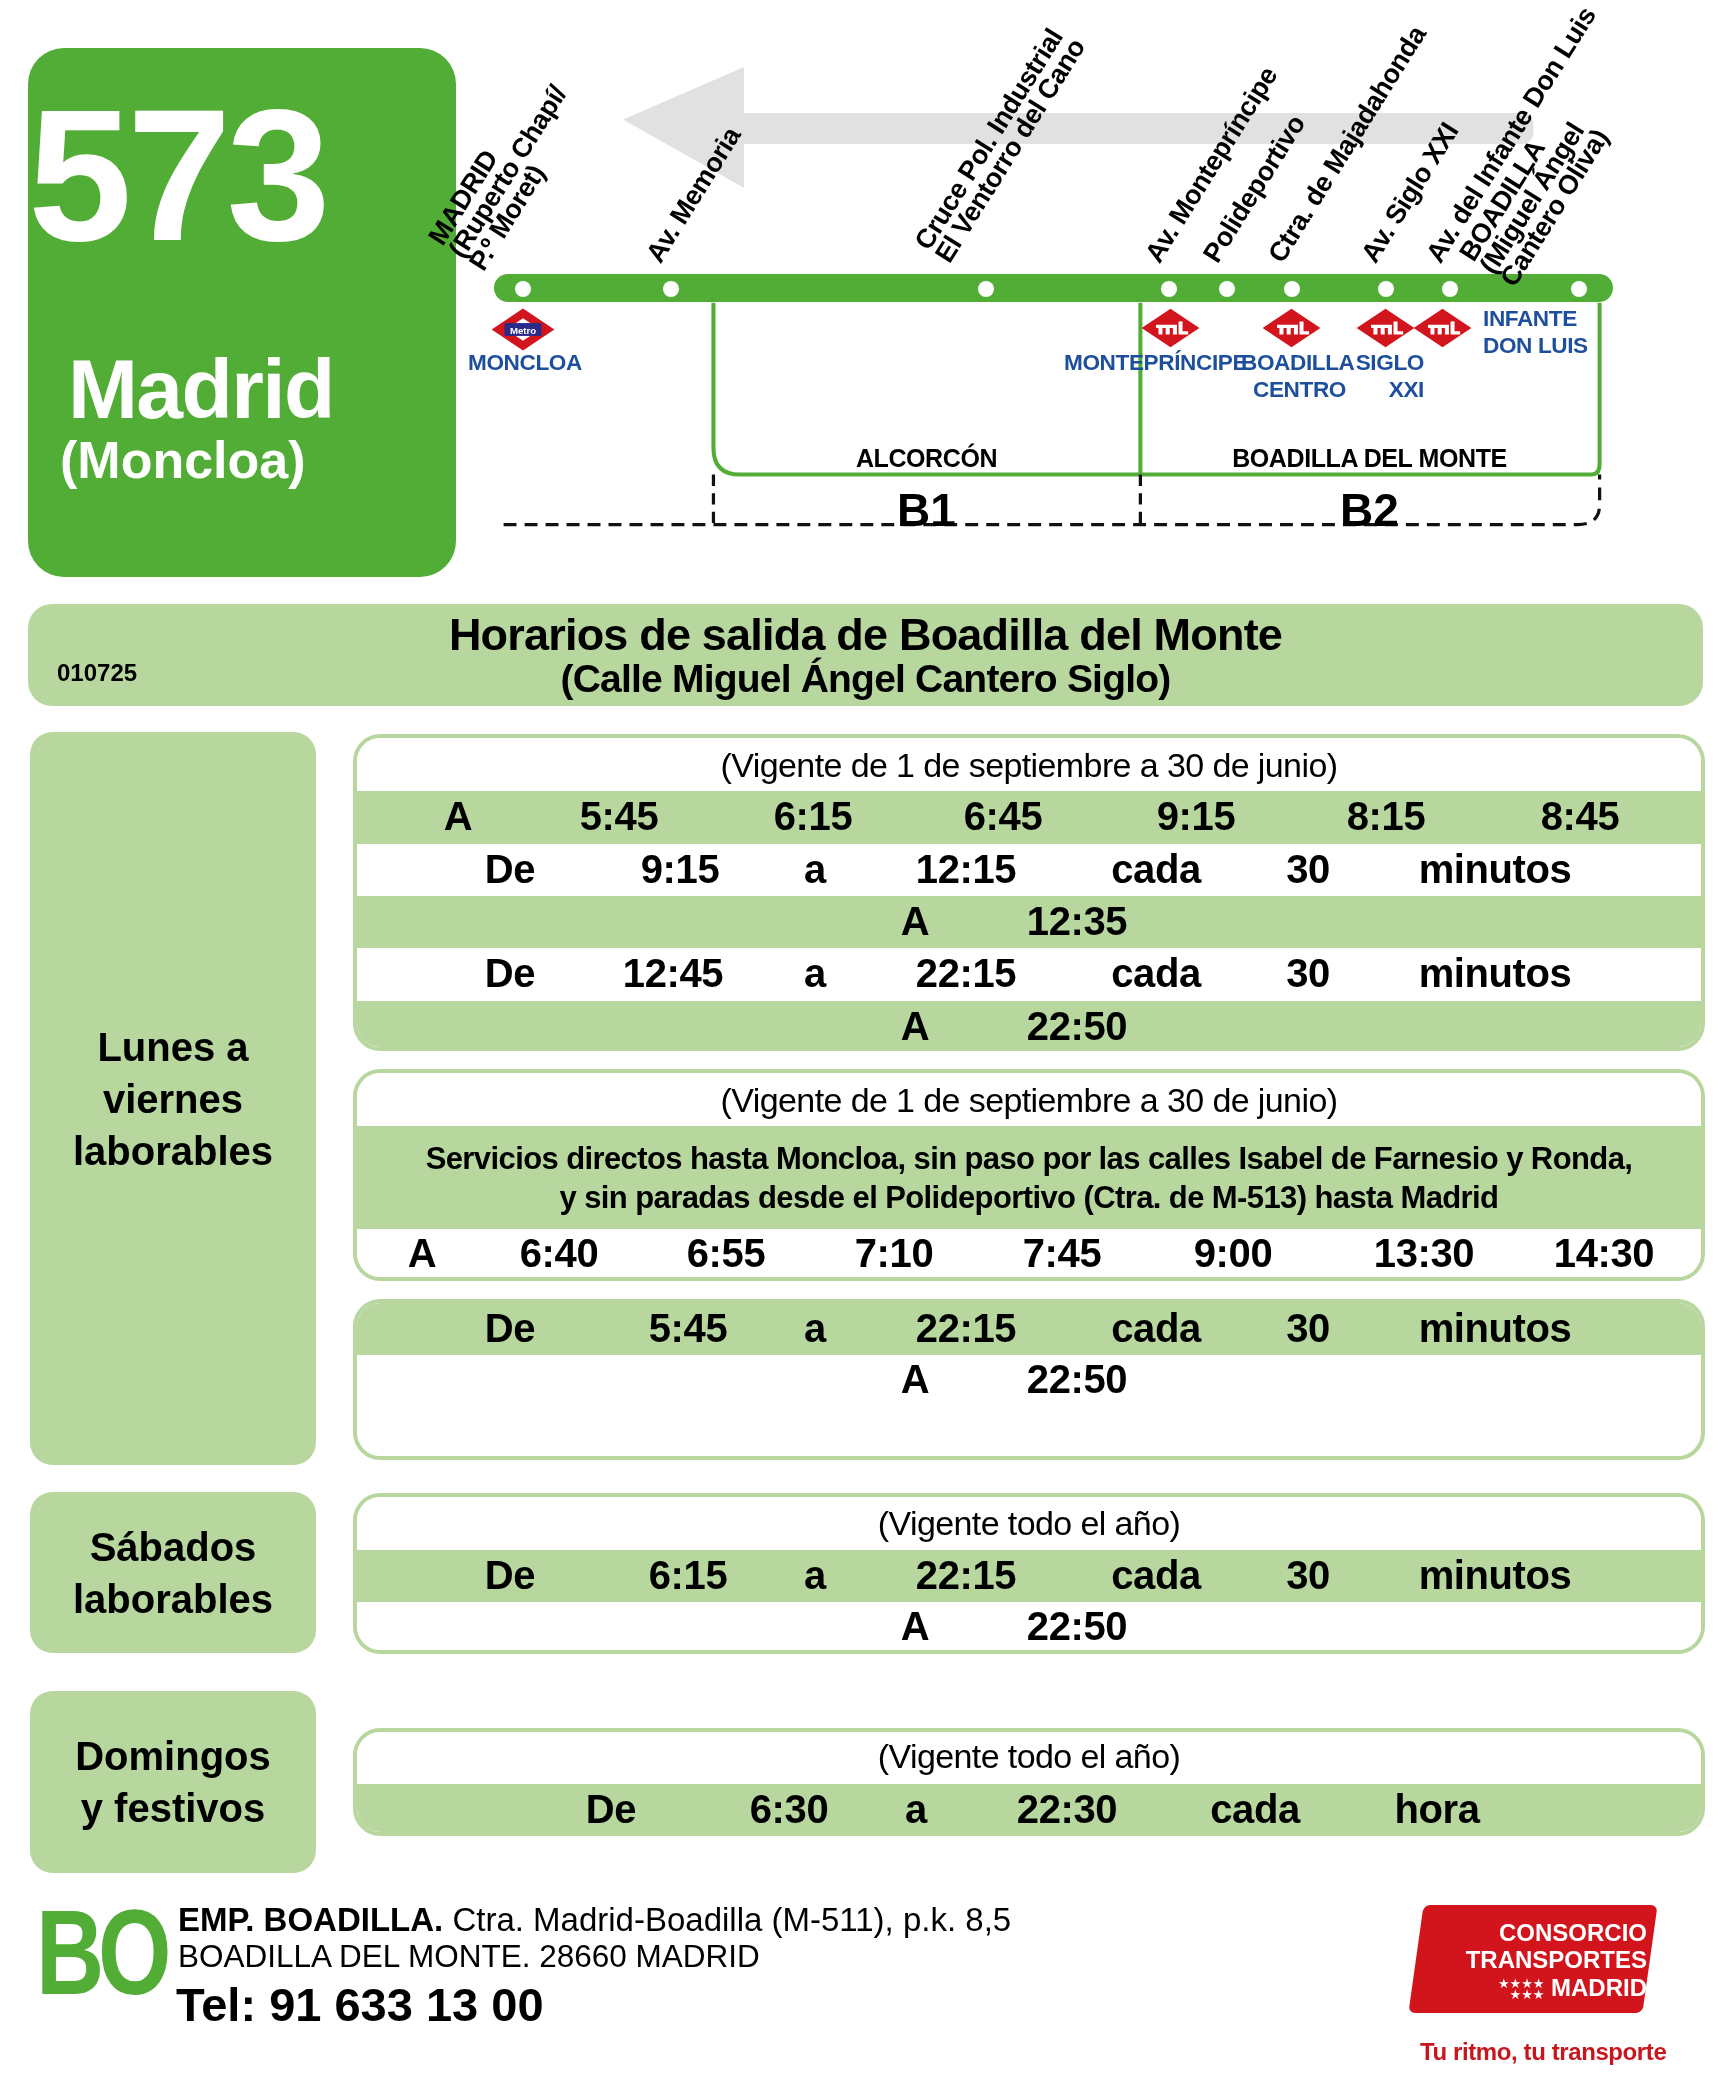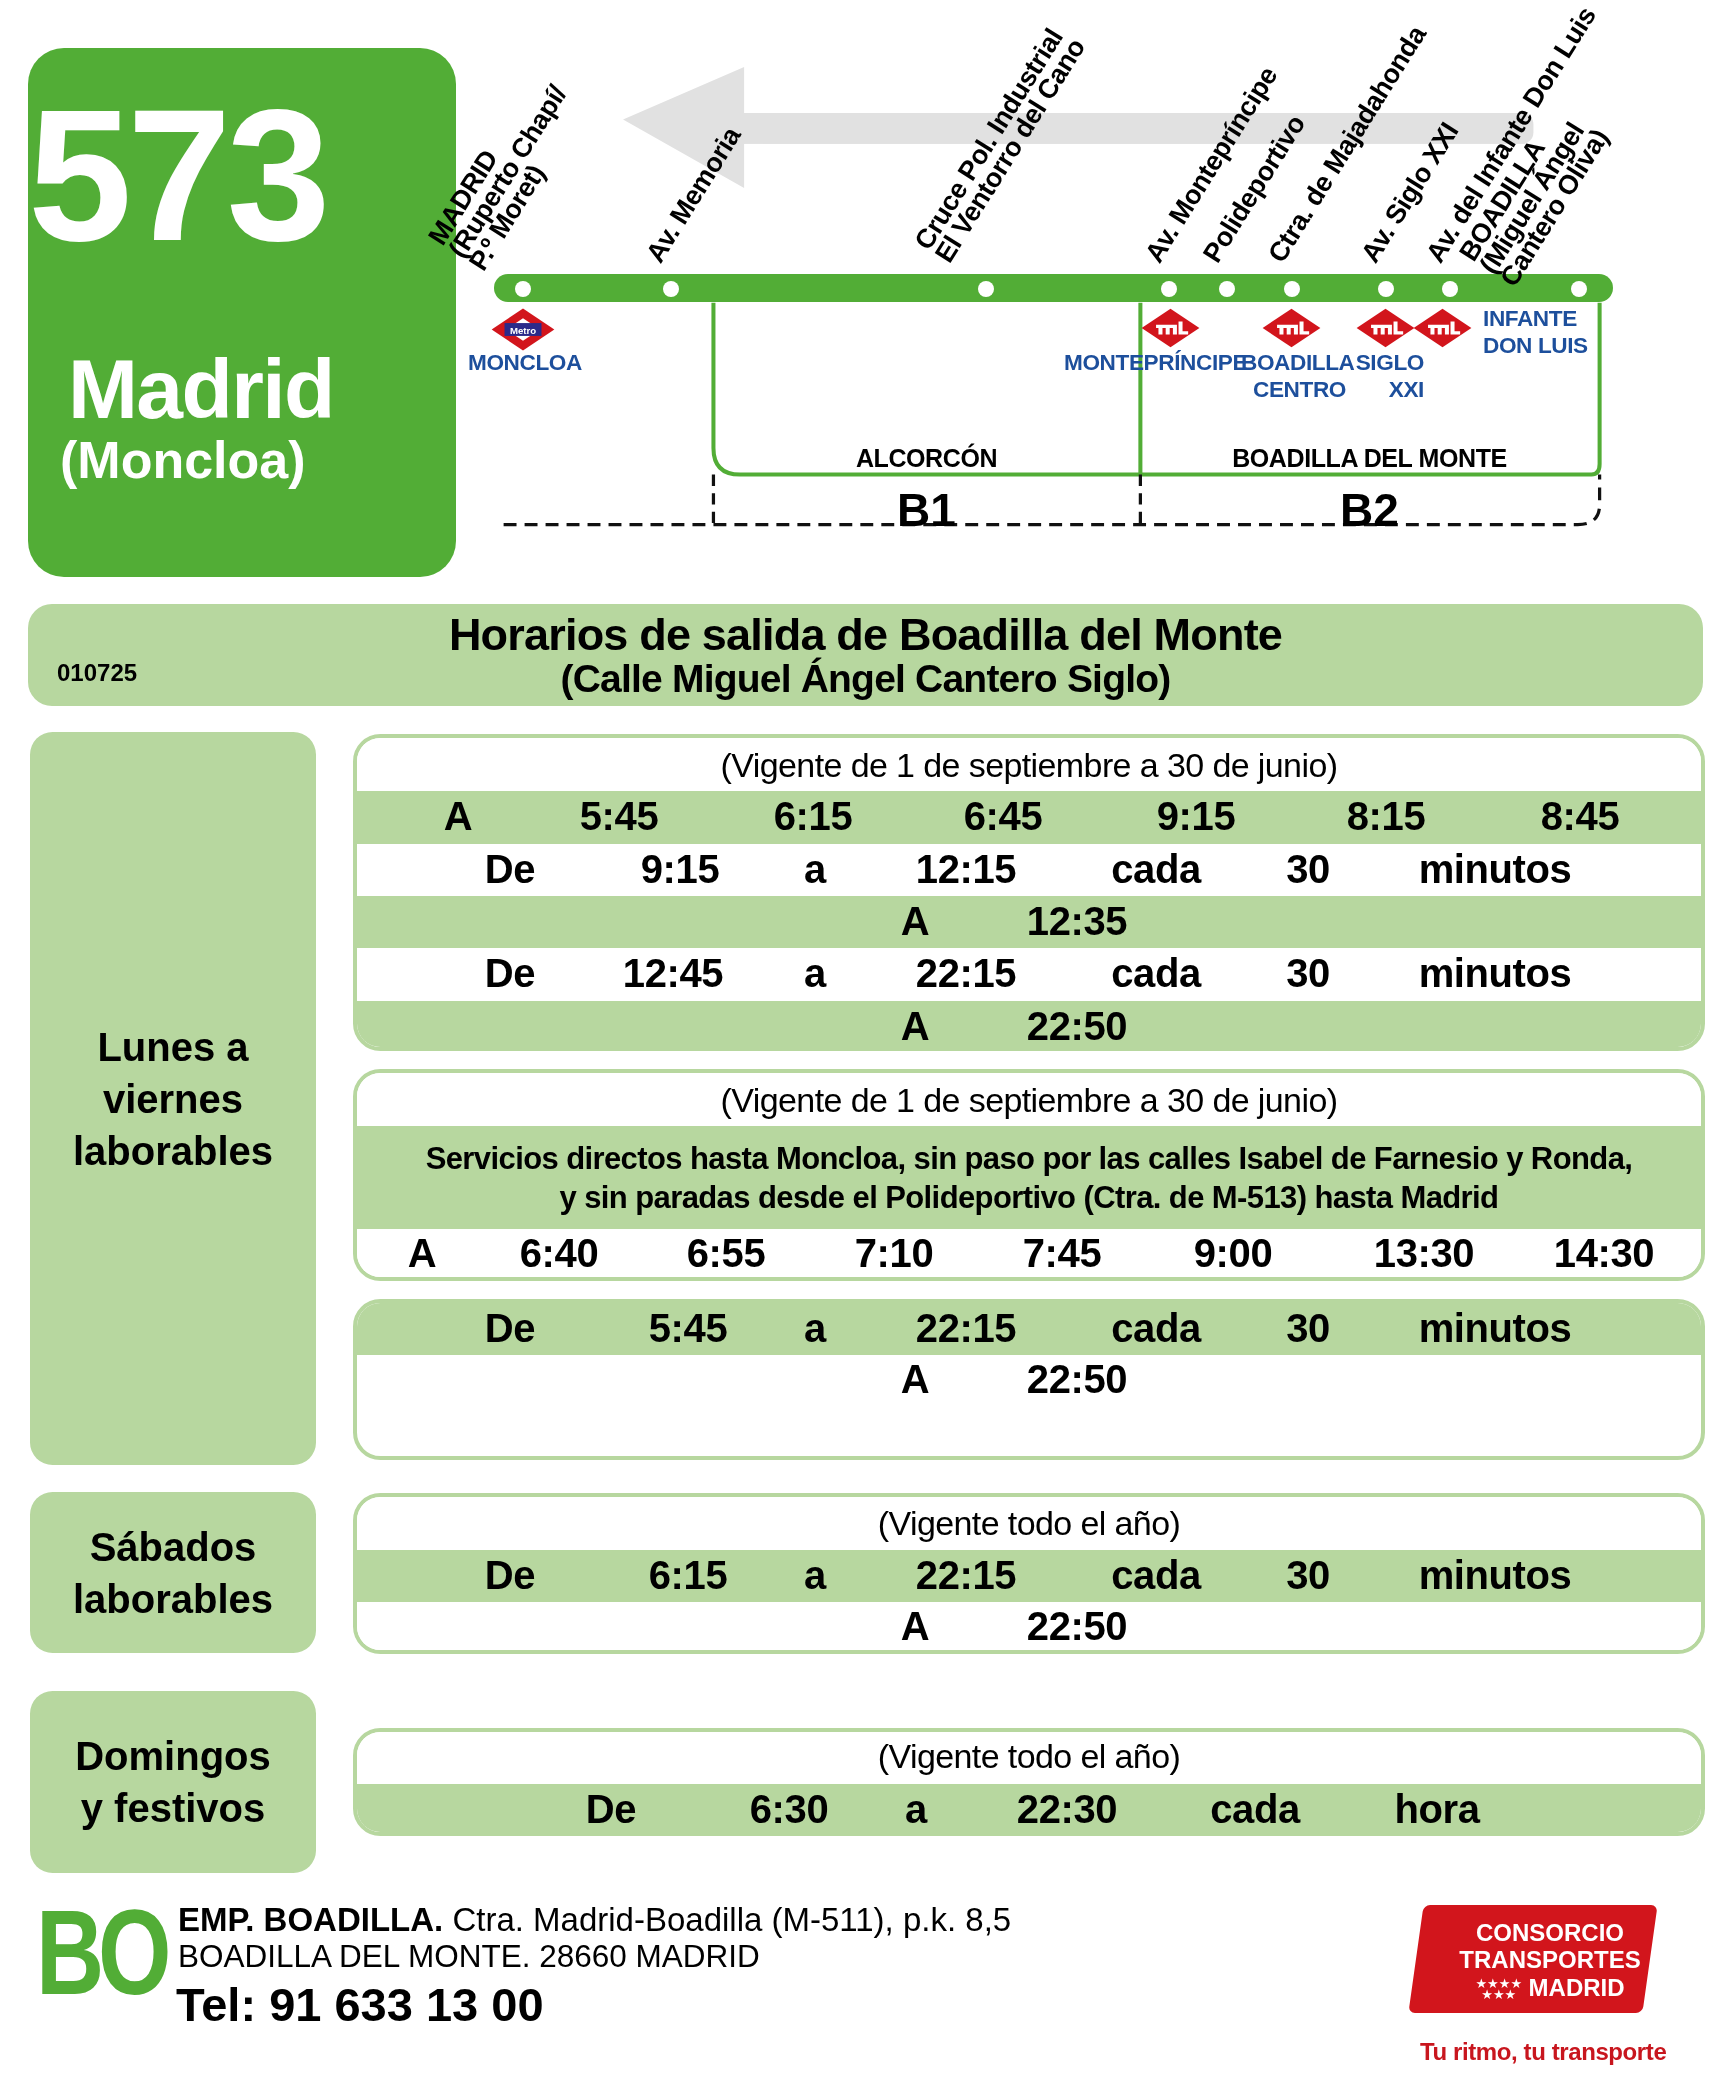--- a/index.html
+++ b/index.html
@@ -71,21 +71,21 @@
   
   .op-logo { position: absolute; left: 36px; top: 1892px; font-size: 121px; font-weight: bold; color: #52ad36; letter-spacing: -8px; line-height: 1; transform: scaleX(0.78); transform-origin: 0 0; }
   .op-line1 { position: absolute; left: 178px; top: 1901px; font-size: 33px; }
   .op-line1 b { font-weight: bold; }
   .op-line2 { position: absolute; left: 178px; top: 1938px; font-size: 31.5px; }
   .op-tel { position: absolute; left: 176px; top: 1977px; font-size: 47px; font-weight: bold; }
   .ctm-box {
     position: absolute; left: 1416px; top: 1905px; width: 234px; height: 108px;
     background: #d2151c; border-radius: 6.5px; transform: skewX(-8deg);
   }
-  .ctm-text { position: absolute; left: 1453px; top: 1919px; width: 194px; color: #fff; font-weight: bold; font-size: 24px; line-height: 27.4px; text-align: center; }
+  .ctm-text { position: absolute; left: 1453px; top: 1919px; width: 194px; color: #fff; font-weight: bold; font-size: 24px; line-height: 27.4px; text-align: right; }
   .ctm-slogan { position: absolute; left: 1420px; top: 2038px; color: #c8161e; font-size: 24px; font-weight: bold; letter-spacing: -0.4px; }
 </style>
 </head>
 <body>
 
 <div class="route-block">
   <div class="route-number">573</div>
   <div class="route-dest">Madrid</div>
   <div class="route-dest-sub">(Moncloa)</div>
 </div>

